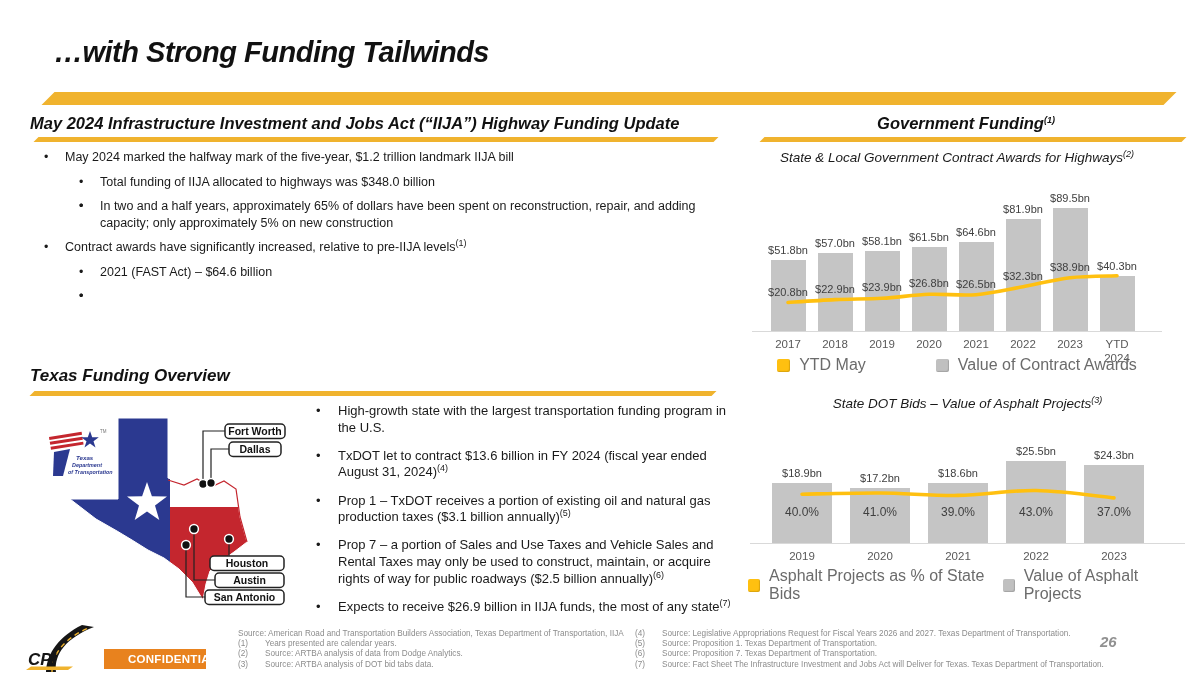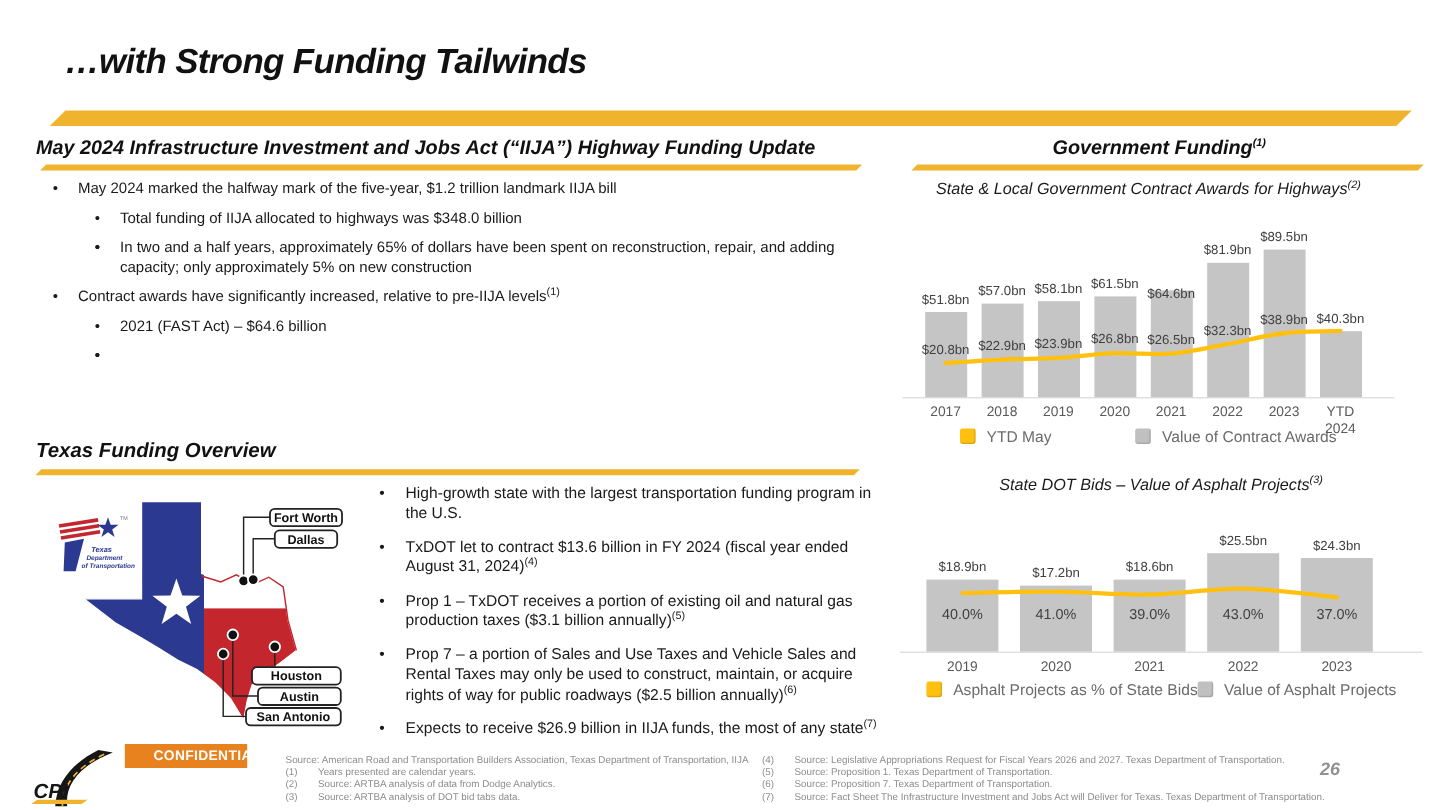--- a/index.html
+++ b/index.html
@@ -42,30 +42,30 @@
   #chart1 { left:752px; top:170px; width:410px; height:192px; }
   #chart2 { left:750px; top:420px; width:435px; height:145px; }
   .bar { position:absolute; }
   .axisline { position:absolute; height:1px; background:#D9D9D9; left:0; right:0; }
   .bar-label { position:absolute; font-size:11px; color:#404040; text-align:center; white-space:nowrap; }
   .cat-label { position:absolute; font-size:11.5px; color:#595959; text-align:center; white-space:pre-line; line-height:1.25; }
   .line-label { position:absolute; font-size:11px; color:#404040; text-align:center; white-space:nowrap; }
   .pct-label { position:absolute; font-size:12px; color:#3f3f3f; text-align:center; }
   .linesvg { position:absolute; left:0; top:0; overflow:visible; }
 
-  .legend { display:flex; justify-content:center; align-items:center; font-size:13px; color:#6b6b6b; }
+  .legend { display:flex; justify-content:center; align-items:center; font-size:16px; color:#6b6b6b; }
   #legend1 { left:752px; top:356px; width:410px; gap:70px; }
   #legend2 { left:748px; top:567px; width:440px; }
   .legend-item { display:flex; align-items:center; gap:9px; }
   .swatch { width:13px; height:13px; border-radius:2px; box-shadow:inset -1px -1px 1px rgba(0,0,0,.15); }
 
   .map-svg { left:38px; top:402px; }
   .map-label-text { font-family:"Liberation Sans",sans-serif; font-size:10.5px; font-weight:bold; fill:#111; }
 
-  .confidential { left:104px; top:620px; width:102px; height:20px; background:#E8821E; color:#fff;
+  .confidential { left:104px; top:649px; width:102px; height:20px; background:#E8821E; color:#fff;
                   font-size:11.5px; font-weight:bold; display:flex; align-items:center; justify-content:center;
                   letter-spacing:.3px;padding-left:35px; }
   .cpi-svg { left:26px; top:624px; }
 
   .footnotes { font-size:8.2px; line-height:10.2px; color:#8C8C8C; }
   .fn-left { left:238px; top:629px; width:395px; }
   .fn-right { left:635px; top:629px; width:540px; }
   .fn-row { display:flex; }
   .fn-num { flex:0 0 27px; }
   .fn-text { flex:1; }
@@ -185,21 +185,21 @@
     <div class="line-label" style="left: 45px; top: 112.627px; width: 76px;">$22.9bn</div>
     <div class="bar" style="left: 112.5px; top: 81.403px; width: 35px; height: 79.597px; background: rgb(197, 197, 197);"></div>
     <div class="bar-label" style="left: 92px; top: 65.403px; width: 76px;">$58.1bn</div>
     <div class="cat-label" style="left: 106.5px; top: 167px; width: 47px;">2019</div>
     <div class="line-label" style="left: 92px; top: 111.257px; width: 76px;">$23.9bn</div>
     <div class="bar" style="left: 159.5px; top: 76.745px; width: 35px; height: 84.255px; background: rgb(197, 197, 197);"></div>
     <div class="bar-label" style="left: 139px; top: 60.745px; width: 76px;">$61.5bn</div>
     <div class="cat-label" style="left: 153.5px; top: 167px; width: 47px;">2020</div>
     <div class="line-label" style="left: 139px; top: 107.284px; width: 76px;">$26.8bn</div>
     <div class="bar" style="left: 206.5px; top: 72.498px; width: 35px; height: 88.502px; background: rgb(197, 197, 197);"></div>
-    <div class="bar-label" style="left: 186px; top: 56.498px; width: 76px; margin-top: 13px;">$64.6bn</div>
+    <div class="bar-label" style="left: 186px; top: 56.498px; width: 76px;">$64.6bn</div>
     <div class="cat-label" style="left: 200.5px; top: 167px; width: 47px;">2021</div>
     <div class="line-label" style="left: 186px; top: 107.695px; width: 76px;">$26.5bn</div>
     <div class="bar" style="left: 253.5px; top: 48.797px; width: 35px; height: 112.203px; background: rgb(197, 197, 197);"></div>
     <div class="bar-label" style="left: 233px; top: 32.797px; width: 76px;">$81.9bn</div>
     <div class="cat-label" style="left: 247.5px; top: 167px; width: 47px;">2022</div>
     <div class="line-label" style="left: 233px; top: 99.749px; width: 76px;">$32.3bn</div>
     <div class="bar" style="left: 300.5px; top: 38.385px; width: 35px; height: 122.615px; background: rgb(197, 197, 197);"></div>
     <div class="bar-label" style="left: 280px; top: 22.385px; width: 76px;">$89.5bn</div>
     <div class="cat-label" style="left: 294.5px; top: 167px; width: 47px;">2023</div>
     <div class="line-label" style="left: 280px; top: 90.707px; width: 76px;">$38.9bn</div>

